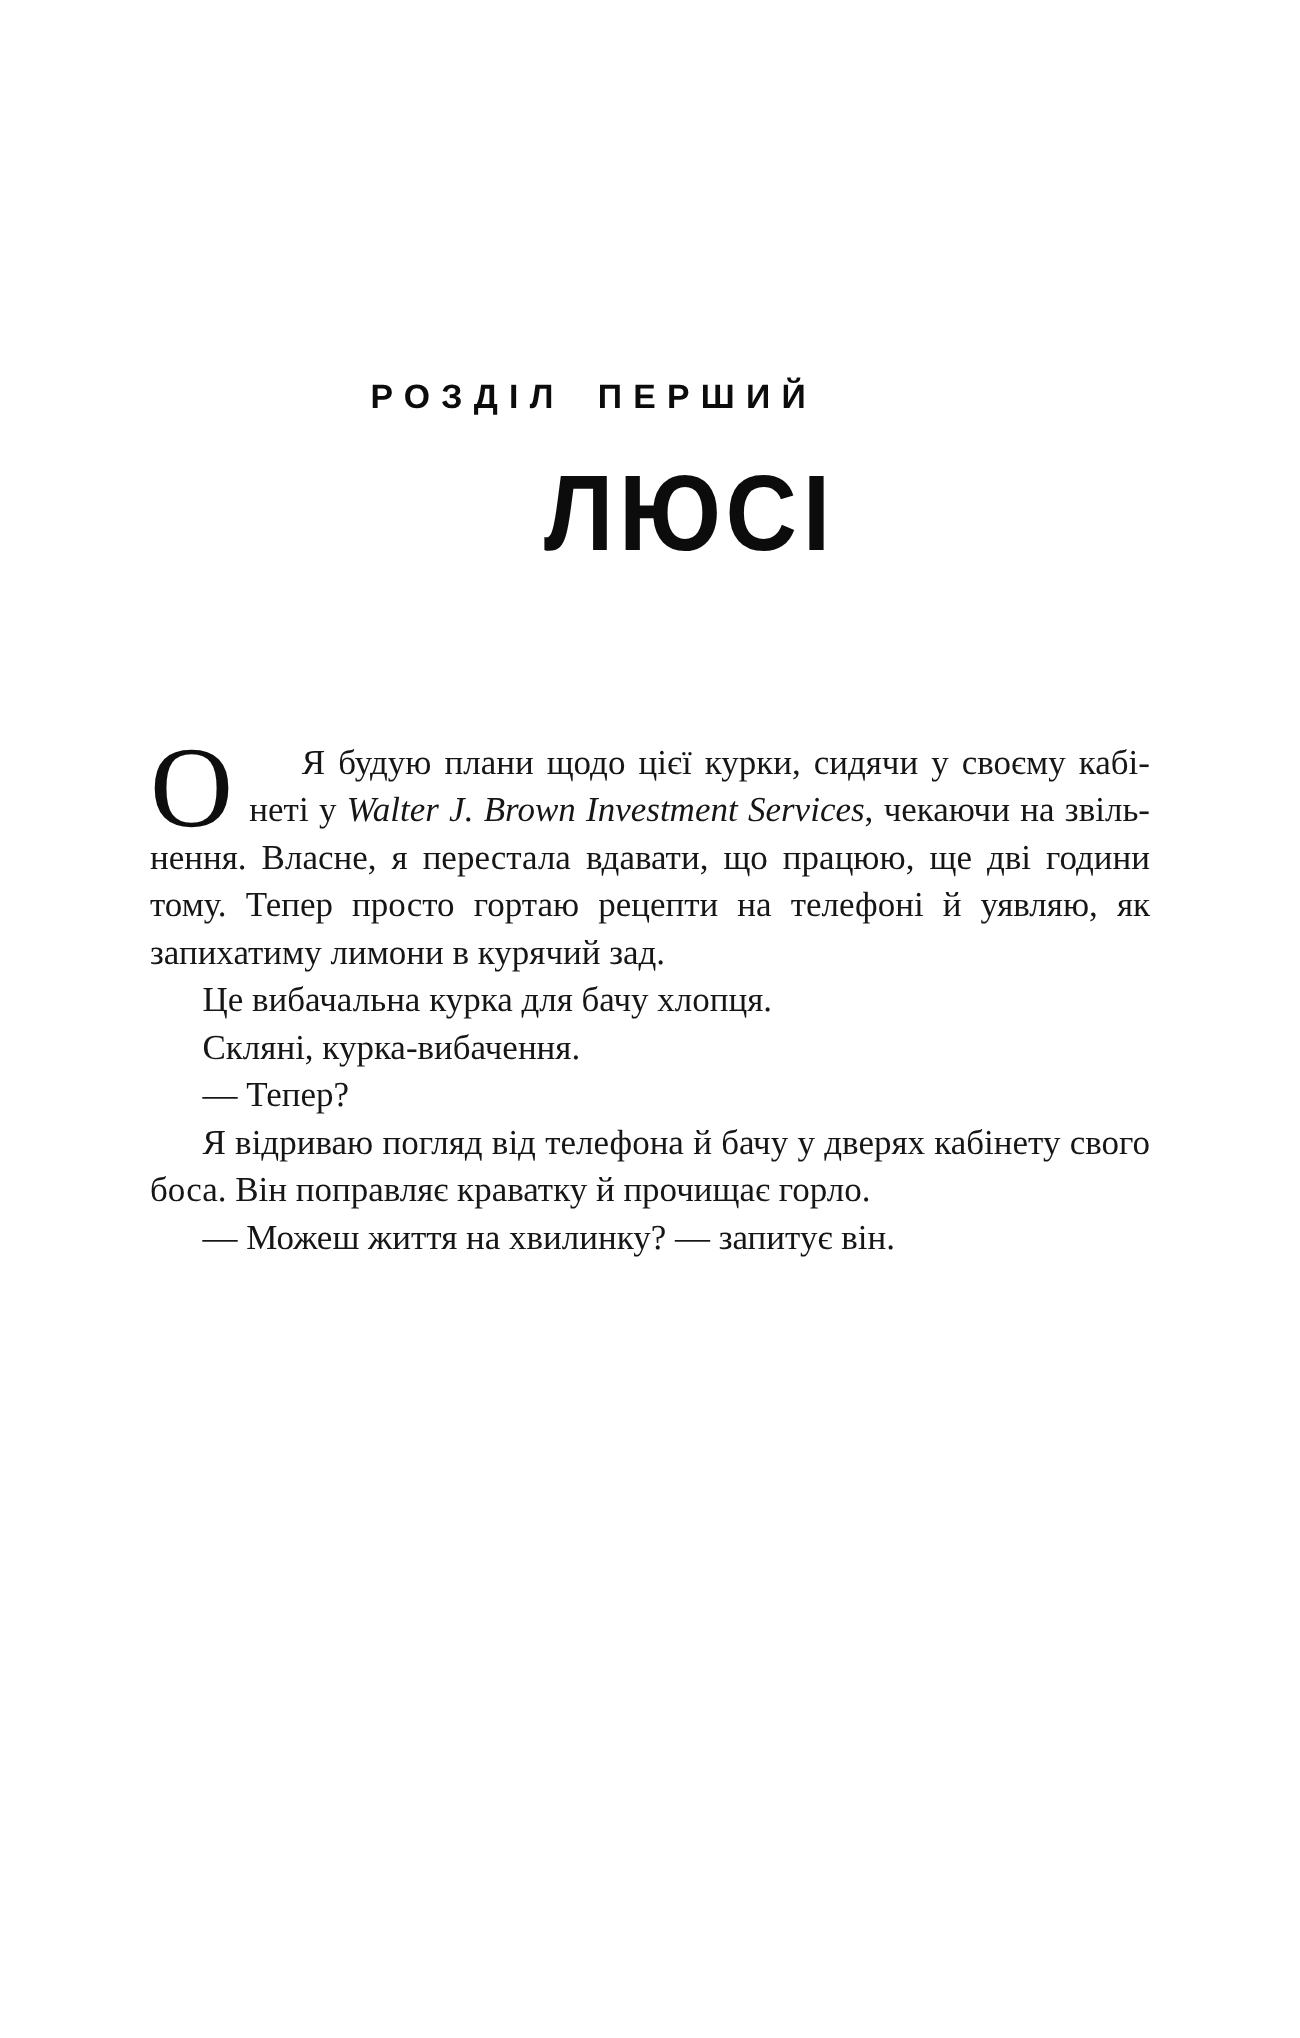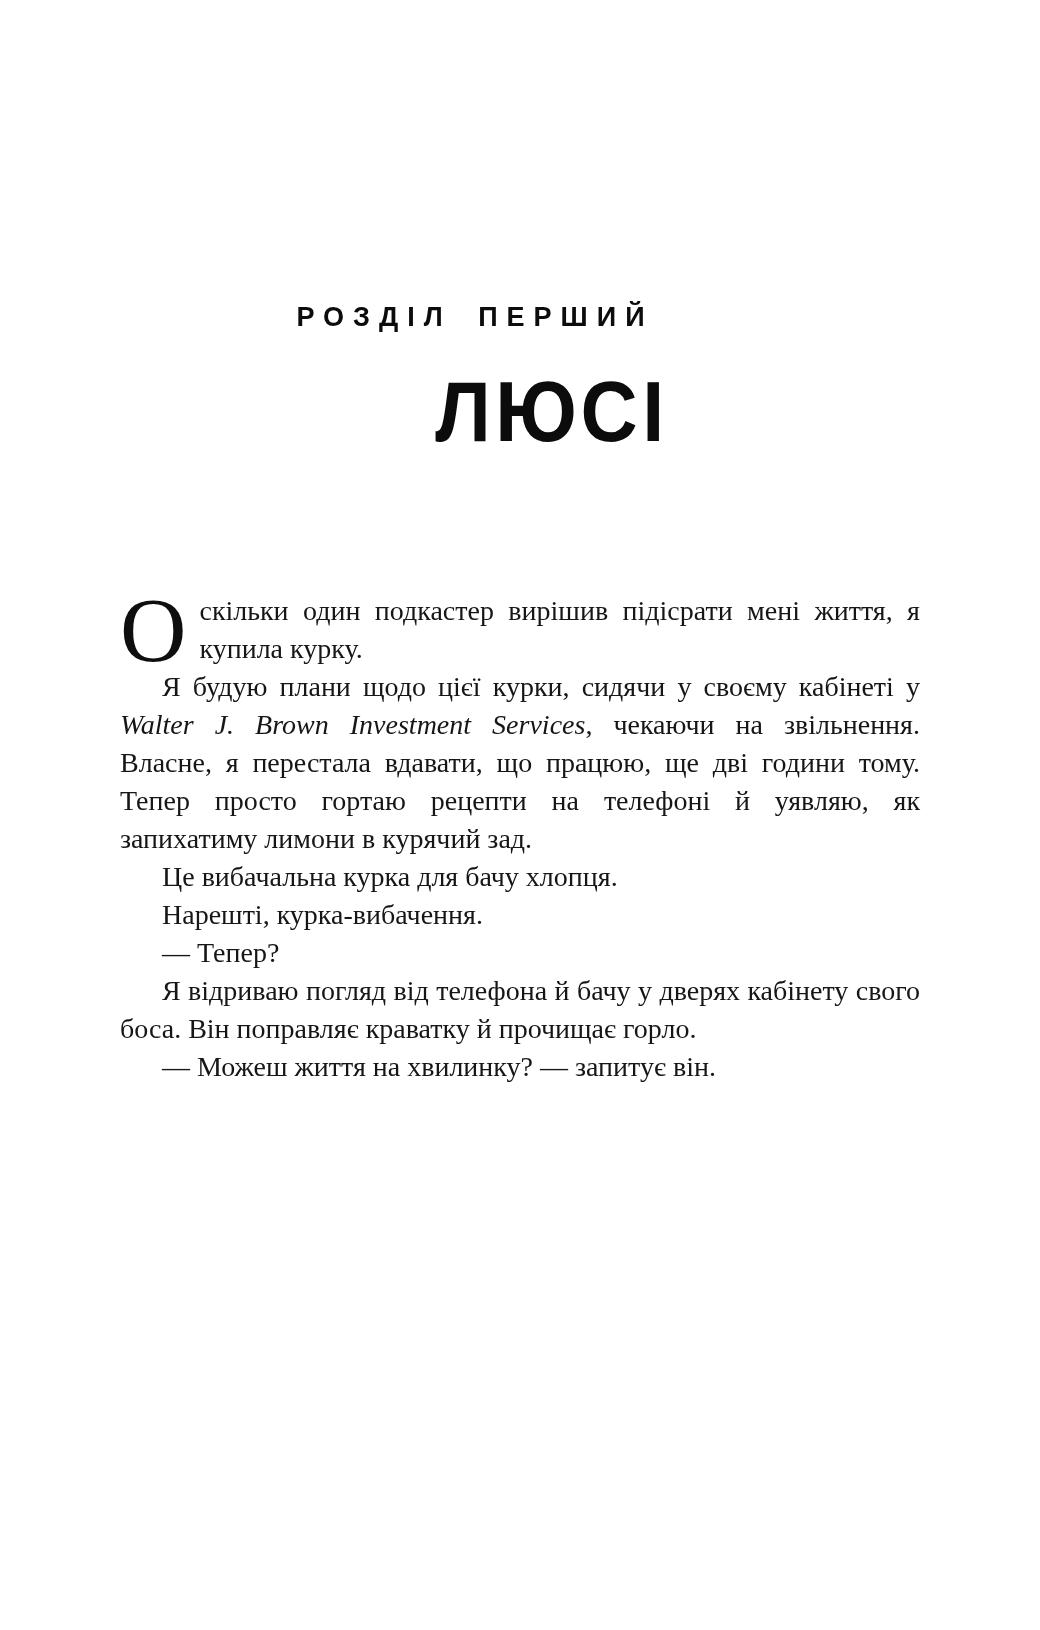--- a/index.html
+++ b/index.html
@@ -82,28 +82,28 @@
 <body>
 
 <div class="page">
 
   <div class="chapter-label">РОЗДІЛ ПЕРШИЙ</div>
 
   <h1 class="chapter-title"><span class="title-inner">ЛЮСІ</span></h1>
 
   <main class="body-text">
 
-    <p class="para"><span class="dropcap">О</span><span>скільки один подкастер вирішив підісрати мені життя, я купила курку.</span></p>
+    <p class="para"><span class="dropcap">О</span></p>
 
     <p class="para indent"><span>Я будую плани щодо цієї курки, сидячи у своєму кабі­неті у </span><span class="italic">Walter J. Brown Investment Services</span><span>, чекаючи на звіль­нення. Власне, я перестала вдавати, що працюю, ще дві години тому. Тепер просто гортаю рецепти на телефоні й уявляю, як запихатиму лимони в курячий зад.</span></p>
 
     <p class="para indent">Це вибачальна курка для бачу хлопця.</p>
 
 
-    <p class="para indent">Нарешті, курка-вибачення.</p>
+    <p class="para indent">Скляні, курка-вибачення.</p>
 
     <p class="para indent">— Тепер?</p>
 
     <p class="para indent">Я відриваю погляд від телефона й бачу у дверях кабіне­ту свого боса. Він поправляє краватку й прочищає горло.</p>
 
     <p class="para indent">— Можеш життя на хвилинку? — запитує він.</p>
 
 
   </main>
 

